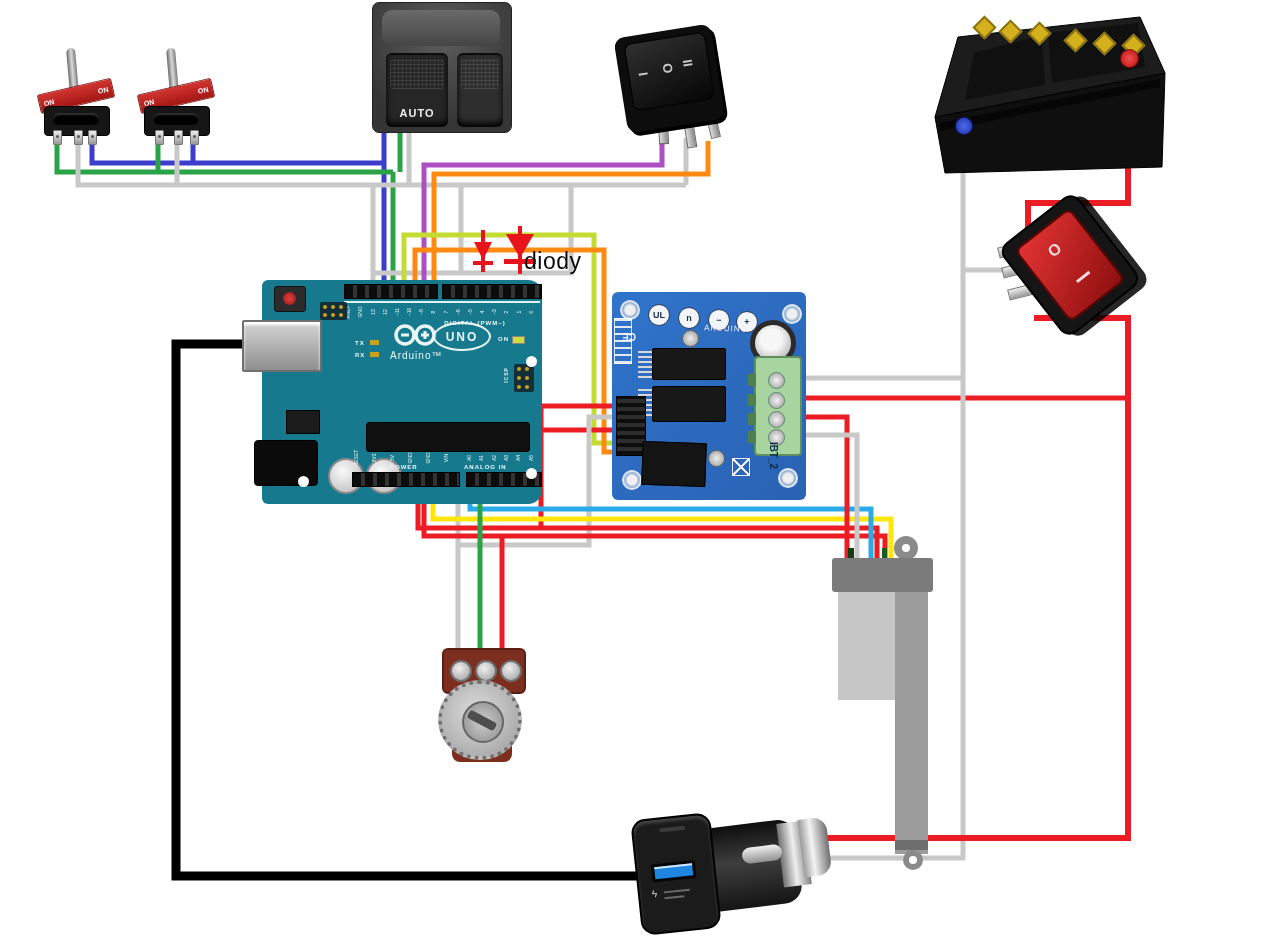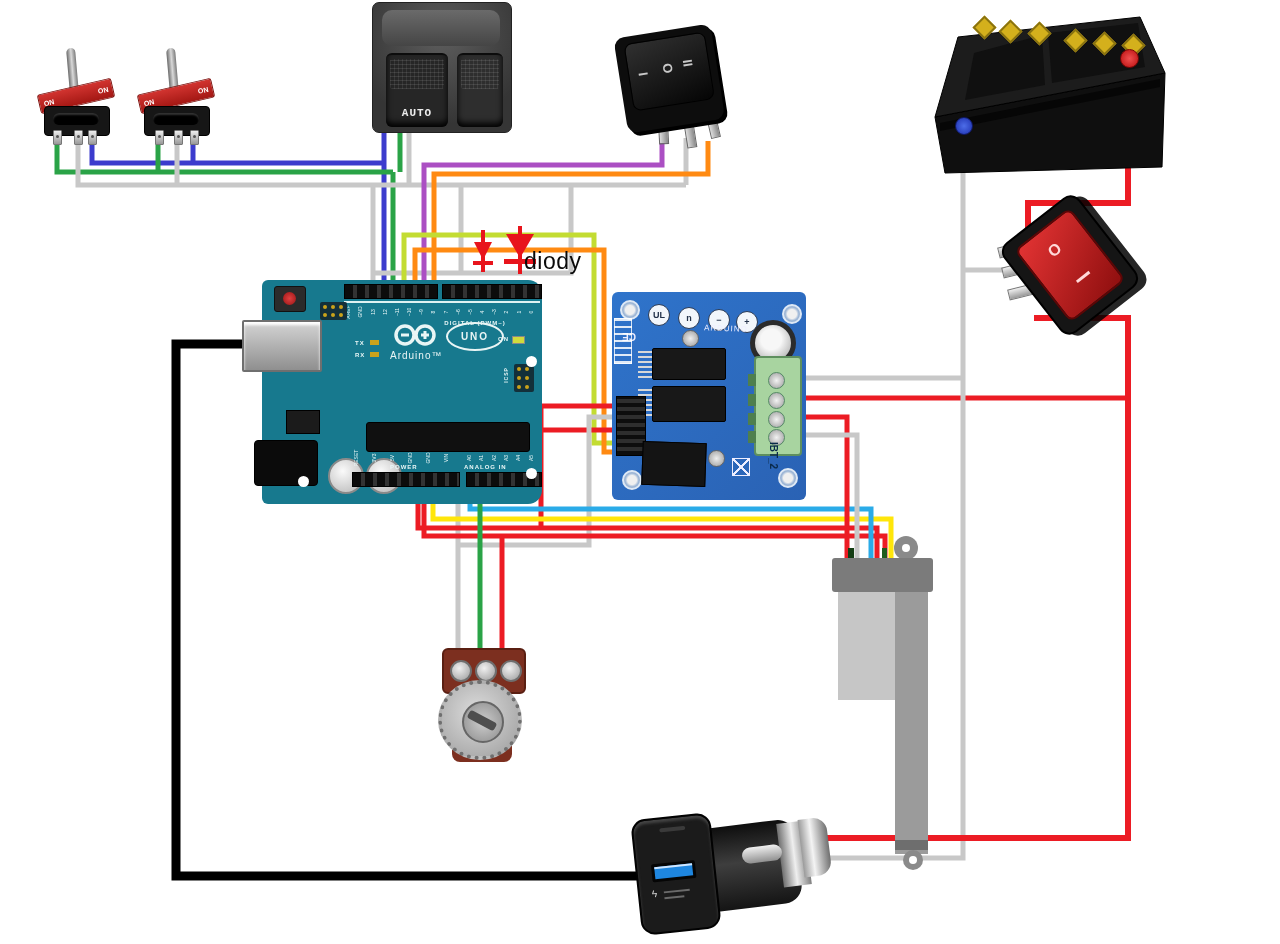--- a/index.html
+++ b/index.html
@@ -13,21 +13,21 @@
   .tg-nut{position:absolute;left:22px;top:40px;width:26px;height:12px;background:linear-gradient(#e8e8e8,#9a9a9a);border-radius:50%;border:1px solid #777;}
   .tg-plate{position:absolute;left:0px;top:38px;width:76px;height:20px;background:linear-gradient(#d23430,#a31713);border:1px solid #7c0f0c;border-radius:3px;transform:rotate(-13deg);color:#fff;font-size:7px;font-weight:bold;display:flex;justify-content:space-between;align-items:center;padding:0 4px;box-sizing:border-box;}
   .tg-body{position:absolute;left:6px;top:58px;width:64px;height:28px;background:#161616;border-radius:4px;border:1px solid #000;}
   .tg-slot{position:absolute;left:8px;top:6px;width:46px;height:12px;background:#000;border-radius:6px;box-shadow:inset 0 2px 2px #333;}
   .tg-pin{position:absolute;width:7px;height:13px;background:linear-gradient(#eee,#999);border:1px solid #777;border-radius:1px;}
   .tg-pin i{position:absolute;left:2px;top:4px;width:3px;height:3px;background:#555;border-radius:50%;display:block;}
 
   
   #auto-switch{left:372px;top:2px;width:138px;height:129px;background:radial-gradient(circle at 50% 25%,#5d5d5d,#353535 75%);border-radius:7px;border:1px solid #222;}
   .aw-top{position:absolute;left:9px;top:7px;width:118px;height:36px;background:linear-gradient(#6a6a6a,#454545);border-radius:10px;}
-  .aw-rocker{position:absolute;top:50px;height:72px;background:#262626;border-radius:6px;border-top:2px solid #0c0c0c;box-shadow:inset 0 -4px 6px #000;font-family:Liberation Mono, monospace;}
+  .aw-rocker{position:absolute;top:50px;height:72px;background:#262626;border-radius:6px;border-top:2px solid #0c0c0c;box-shadow:inset 0 -4px 6px #000;}
   .aw-grid{position:absolute;left:4px;top:4px;right:4px;height:30px;background:repeating-linear-gradient(0deg,rgba(255,255,255,.10) 0 1px,transparent 1px 4px),repeating-linear-gradient(90deg,rgba(255,255,255,.08) 0 1px,transparent 1px 4px);border-radius:3px;}
   .aw-label{position:absolute;left:0;right:0;bottom:8px;text-align:center;color:#ececec;font-size:11px;font-weight:bold;letter-spacing:1px;}
 
   
   #rocker-switch{left:622px;top:30px;width:104px;height:118px;transform:rotate(-9deg);}
   .rk-pin{position:absolute;width:8px;height:24px;background:linear-gradient(90deg,#ddd,#888);border:1px solid #666;}
   .rk-body{position:absolute;left:0;top:0;width:98px;height:96px;background:#0d0d0d;border-radius:10px;box-shadow:3px 4px 0 #000;}
   .rk-face{position:absolute;left:9px;top:7px;width:80px;height:66px;background:linear-gradient(160deg,#303030,#050505);border-radius:8px;border:1px solid #000;}
   .rk-mark{position:absolute;color:#c9c9c9;font-size:13px;font-weight:bold;transform:rotate(90deg);}
 
@@ -37,21 +37,21 @@
   .silkline{position:absolute;height:2px;background:#dff2f2;}
   .pinlabels{position:absolute;display:flex;justify-content:space-between;}
   .pinlabels span{flex:1;color:#eaf8f8;font-size:5px;transform:rotate(-90deg);text-align:center;overflow:visible;white-space:nowrap;}
   .silktext{position:absolute;color:#e8f6f6;font-size:6px;font-weight:bold;letter-spacing:1px;}
   .usb{position:absolute;left:-20px;top:40px;width:76px;height:48px;background:linear-gradient(#d4d4d4,#8f8f8f);border:2px solid #6f6f6f;border-radius:2px;box-shadow:inset 0 3px 3px #fff;}
   .pwrjack{position:absolute;left:-8px;top:160px;width:62px;height:44px;background:#0b0b0b;border-radius:4px;border:1px solid #000;}
   .resetbtn{position:absolute;left:12px;top:6px;width:30px;height:24px;background:#2b2b2b;border-radius:3px;border:1px solid #111;}
   .resetbtn i{position:absolute;left:8px;top:5px;width:13px;height:13px;background:radial-gradient(#e04040,#971414);border-radius:50%;display:block;}
   .icsp{position:absolute;background:#13303a;border-radius:2px;}
   .icsp i{position:absolute;width:4px;height:4px;background:#caa21a;border-radius:50%;display:block;}
-  .oval{position:absolute;left:184px;top:42px;width:54px;height:25px;border:2.5px solid #e9f5f5;border-radius:50%;color:#e9f5f5;font-size:10px;font-weight:bold;letter-spacing:2px;display:flex;align-items:center;justify-content:center;}
+  .oval{position:absolute;left:171px;top:42px;width:54px;height:25px;border:2.5px solid #e9f5f5;border-radius:50%;color:#e9f5f5;font-size:12px;font-weight:bold;letter-spacing:2px;display:flex;align-items:center;justify-content:center;}
   .brand{position:absolute;left:128px;top:70px;color:#e9f5f5;font-size:10px;letter-spacing:1px;}
   .mcu{position:absolute;left:104px;top:142px;width:162px;height:28px;background:#101010;border-radius:3px;border:1px solid #000;}
   .smchip{position:absolute;left:24px;top:130px;width:32px;height:22px;background:#1b1b1b;border:1px solid #000;}
   .cap{position:absolute;width:32px;height:32px;border-radius:50%;background:radial-gradient(circle at 40% 35%,#fafafa,#b5b5b5);border:2px solid #8a8a8a;}
   .hole{position:absolute;width:11px;height:11px;background:#fff;border-radius:50%;}
   .ledchip{position:absolute;width:11px;height:6px;background:#cfdc3c;border:1px solid #888;}
   .goldpad{position:absolute;width:9px;height:5px;background:#c9a21c;}
 
   
   #ibt2{left:612px;top:292px;width:194px;height:208px;background:linear-gradient(135deg,#2f74cb,#2a62b4);border-radius:6px;}

